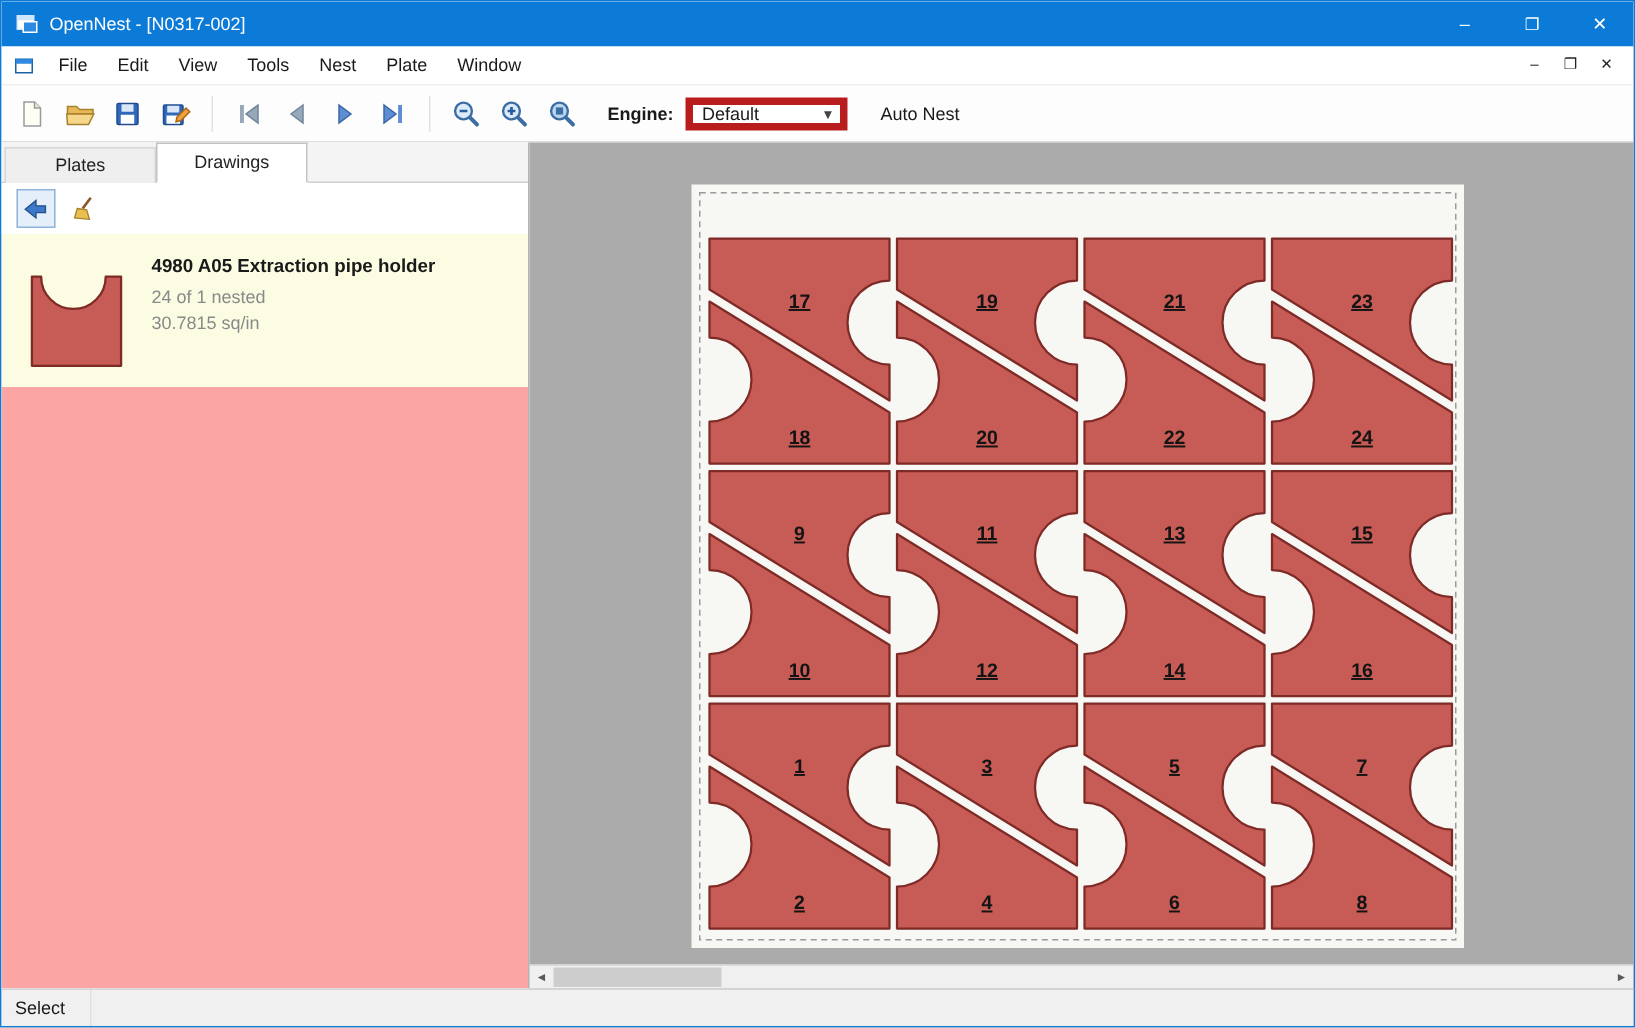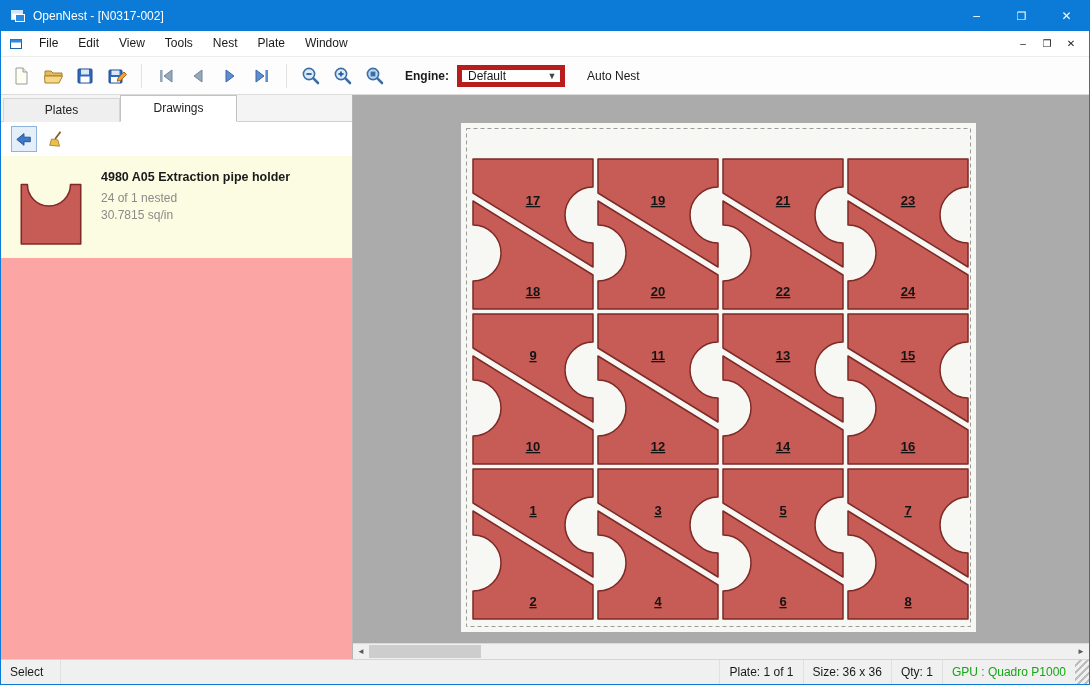--- a/index.html
+++ b/index.html
@@ -40,21 +40,21 @@
   .autonest { margin-left:22px; }
 
   
   .content { flex:1; display:flex; min-height:0; }
 
   
   .sidebar { flex:0 0 352px; background:#fff; border-right:1px solid #b4b4b4;
              display:flex; flex-direction:column; }
   .tabstrip { flex:0 0 26px; background:#f4f4f4; display:flex; align-items:flex-end;
               border-bottom:1px solid #d0d0d0; padding-left:2px; }
-  .tab { width:117px; text-align:center; line-height:23px; background:#efefef;
+  .tab { width:101px; text-align:center; line-height:23px; background:#efefef;
          border:1px solid #d6d6d6; border-bottom:none; margin-bottom:-1px; color:#222; }
   .tab.active { background:#fff; line-height:25px; border-color:#c2c2c2;
                 border-bottom:1px solid #fff; }
   .subtoolbar { flex:0 0 34px; display:flex; align-items:center; gap:6px;
                 padding-left:10px; background:#fff; }
   .sbtn { width:26px; height:26px; display:flex; align-items:center; justify-content:center; }
   .sbtn.boxed { border:1px solid #8fb4da; background:#e4eff9; }
   .drawing-list { flex:1; background:#fca5a5; overflow:hidden; }
   .drawing-item { display:flex; gap:12px; padding:10px 8px 10px 12px; background:#fcfce2; }
   .thumb { flex:0 0 76px; display:flex; align-items:flex-start; }
@@ -335,22 +335,15 @@
       <div class="hscroll">
         <span class="hs-arrow left">◄</span>
         <span class="hs-thumb"></span>
         <span class="hs-arrow right">►</span>
       </div>
     </div>
   </div>
 
   <div class="statusbar">
     <span class="scell mode">Select</span>
-    <div class="sright">
-      <span class="scell">Plate: 1 of 1</span>
-      <span class="scell">Size: 36 x 36</span>
-      <span class="scell">Qty: 1</span>
-      <span class="scell gpu">GPU : Quadro P1000</span>
-      <span class="grip"></span>
-    </div>
   </div>
 
 </div>
 
 </body></html>

